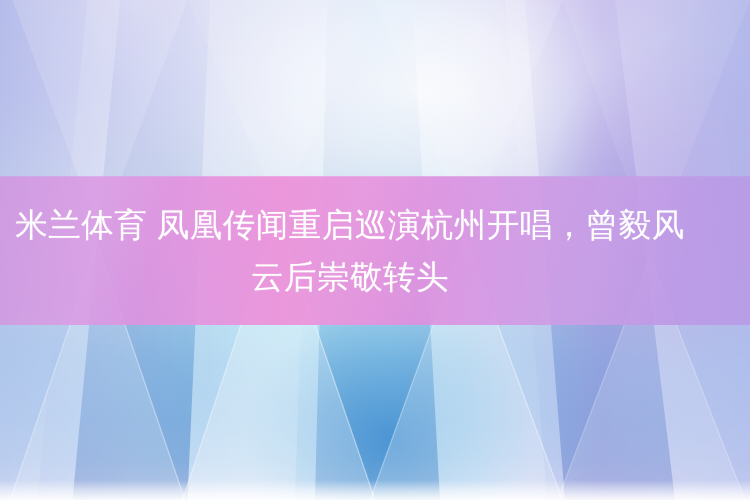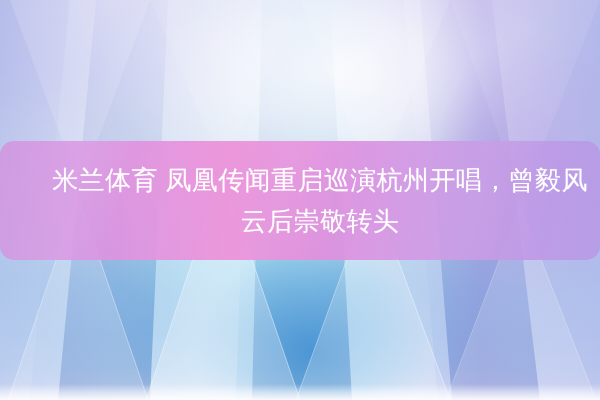--- a/index.html
+++ b/index.html
@@ -120,22 +120,21 @@
         rgba(216,148,226,0.90) 12%,
         rgba(228,146,222,0.92) 26%,
         rgba(236,140,216,0.93) 38%,
         rgba(230,142,220,0.92) 50%,
         rgba(214,146,226,0.91) 64%,
         rgba(198,150,228,0.90) 78%,
         rgba(190,152,230,0.89) 90%,
         rgba(184,154,230,0.88) 100%);
     display: flex;
     align-items: center;
-    justify-content: flex-end;
-    border-radius: 14px;
+    justify-content: flex-start;
   }
   #caption-band .band-shade {
     position: absolute;
     inset: 0;
     background:
       linear-gradient(105deg,
         rgba(255,255,255,0.00) 0%,
         rgba(255,255,255,0.07) 14%,
         rgba(255,255,255,0.00) 22%,
         rgba(255,255,255,0.06) 46%,

